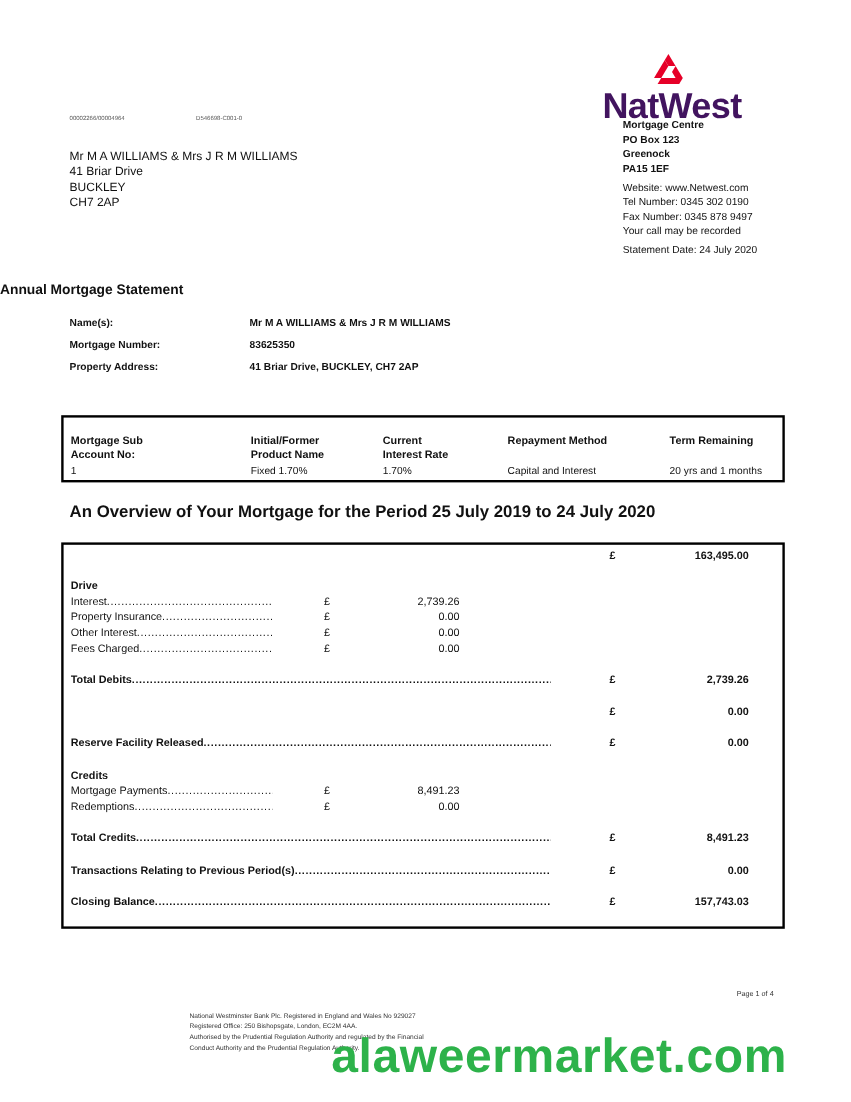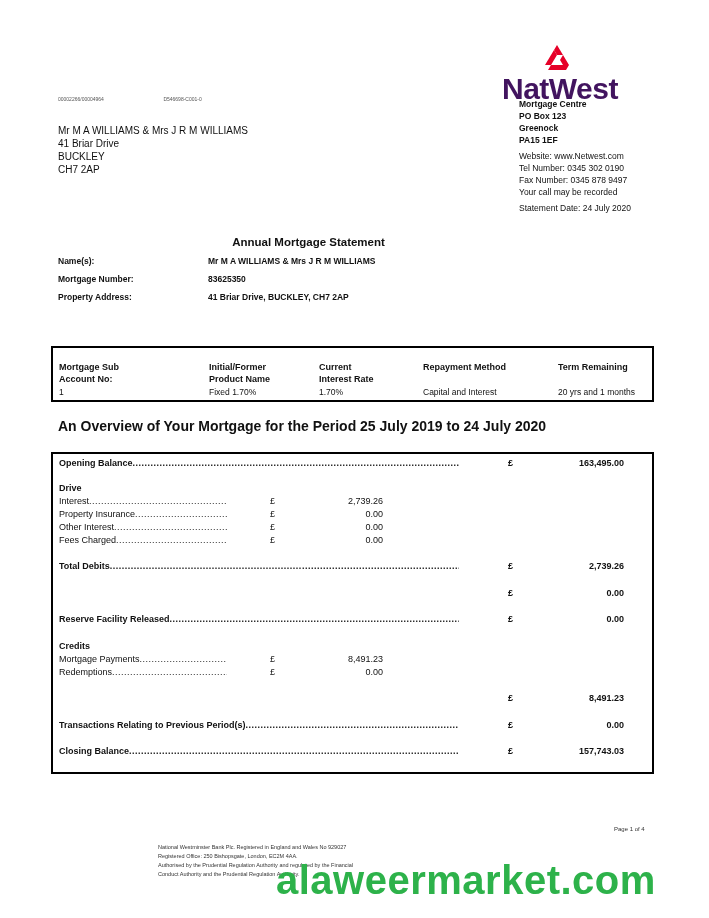--- a/index.html
+++ b/index.html
@@ -8,23 +8,23 @@
   .abs { position: absolute; flex-direction: column; }
   .logo { left: 502px; top: 44px; display: flex; align-items: center; }
   .logo-mark { width: 28px; height: 28px; margin-right: 6px; }
   .logo-text { font-size: 30px; font-weight: bold; color: #42145f; letter-spacing: -0.5px; }
   .refs { top: 96px; left: 58px; font-size: 5px; color: #555; }
   .refs span { display: inline-block; }
   .addr { left: 58px; top: 124px; font-size: 10px; line-height: 13px; }
   .centre { left: 471px; top: 98px; font-size: 8.5px; line-height: 12px; margin-left: 48px; }
   .centre .b { font-weight: bold; }
   .centre .gap { height: 4px; }
-  .title { left: 0; width: 617px; top: 236px; text-align: center; font-size: 11.5px; font-weight: bold; }
+  .title { left: 0; width: 617px; top: 236px; font-size: 11.5px; font-weight: bold; }
   .info { left: 58px; top: 256px; font-size: 8.5px; font-weight: bold; }
-  .info .row { display: flex; height: 18px; align-items: flex-start; }
+  .info .row { display: flex; height: 18px; align-items: flex-end; }
   .info .k { width: 150px; }
   .box1 { left: 51px; top: 346px; width: 599px; height: 52px; border: 2px solid #000; }
   .box1 .col { position: absolute; top: 3px; font-size: 9px; line-height: 12px; margin-top: 10px; }
   .box1 .h { font-weight: bold; }
   .box1 .v { font-size: 8.5px; margin-top: 1px; }
   .overview { left: 58px; top: 418px; font-size: 14px; font-weight: bold; }
   .box2 { left: 51px; top: 452px; width: 599px; height: 318px; border: 2px solid #000; }
   .line { position: absolute; left: 6px; font-size: 9px; display: flex; align-items: baseline; }
   .line .lbl { white-space: nowrap; overflow: hidden; }
   .lbl.dots::after { content: "........................................................................................................................................................................................................................"; letter-spacing: 0.5px; }
@@ -118,23 +118,20 @@
     <div class="h">Term Remaining</div>
     <div class="h" style="height:12px"></div>
     <div class="v">20 yrs and 1 months</div>
   </div>
 </div>
 
 <div class="abs overview">An Overview of Your Mortgage for the Period 25 July 2019 to 24 July 2020</div>
 
 <div class="abs box2">
 
-  <div class="line bold" style="top:4px; width:400px">
-    <span class="lbl dots">Opening Balance</span>
-  </div>
   <span class="cur" style="top:4px">£</span>
   <span class="amt" style="top:4px">163,495.00</span>
 
   <div class="section" style="top:29px">Drive</div>
   <div class="line" style="top:42px; width:168px">
       <span class="lbl dots">Interest</span>
     </div>
   <span class="sub-cur" style="top:42px">£</span>
   <span class="sub-amt" style="top:42px">2,739.26</span>
 
@@ -177,20 +174,23 @@
     </div>
   <span class="sub-cur" style="top:200px">£</span>
   <span class="sub-amt" style="top:200px">8,491.23</span>
 
   <div class="line" style="top:213px; width:168px">
       <span class="lbl dots">Redemptions</span>
     </div>
   <span class="sub-cur" style="top:213px">£</span>
   <span class="sub-amt" style="top:213px">0.00</span>
 
+  <div class="line bold" style="top:239px; width:400px">
+      <span class="lbl dots">Total Credits</span>
+    </div>
   <span class="cur" style="top:239px">£</span>
   <span class="amt" style="top:239px">8,491.23</span>
 
   <div class="line bold" style="top:266px; width:400px">
       <span class="lbl dots">Transactions Relating to Previous Period(s)</span>
     </div>
   <span class="cur" style="top:266px">£</span>
   <span class="amt" style="top:266px">0.00</span>
 
   <div class="line bold" style="top:292px; width:400px">

